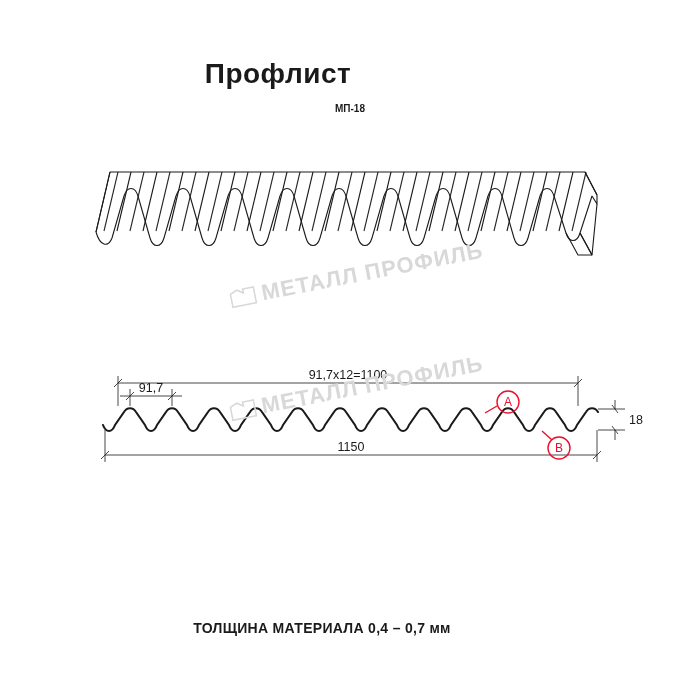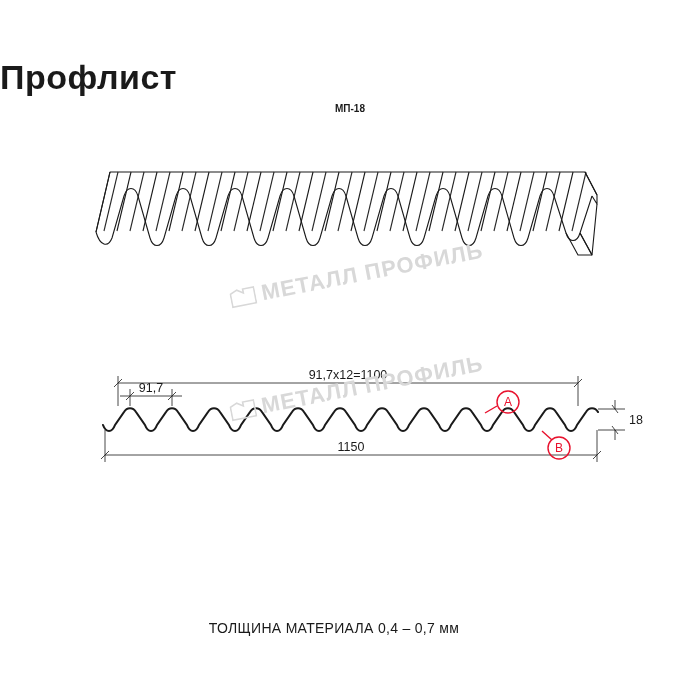--- a/index.html
+++ b/index.html
@@ -19,41 +19,42 @@
     position: absolute;
     left: 0; top: 0;
     width: 700px;
     height: 700px;
   }
   .title {
     position: absolute;
     left: 0;
     top: 58px;
     width: 556px;
-    font-size: 34px;
+    text-align: center;
+    font-size: 28px;
     font-weight: bold;
     letter-spacing: 0.5px;
   }
   .subtitle {
     position: absolute;
     left: 0;
     top: 103px;
     width: 700px;
     text-align: center;
     font-size: 10px;
     font-weight: bold;
   }
   .footer-note {
     position: absolute;
-    left: 16px;
+    left: 4px;
     top: 620px;
     width: 636px;
     text-align: center;
     font-size: 14px;
-    font-weight: normal;
+    font-weight: bold;
     letter-spacing: 0.3px;
   }
   svg.figure {
     position: absolute;
     left: 0;
     top: 0;
     width: 700px;
     height: 700px;
   }
   .wm {

